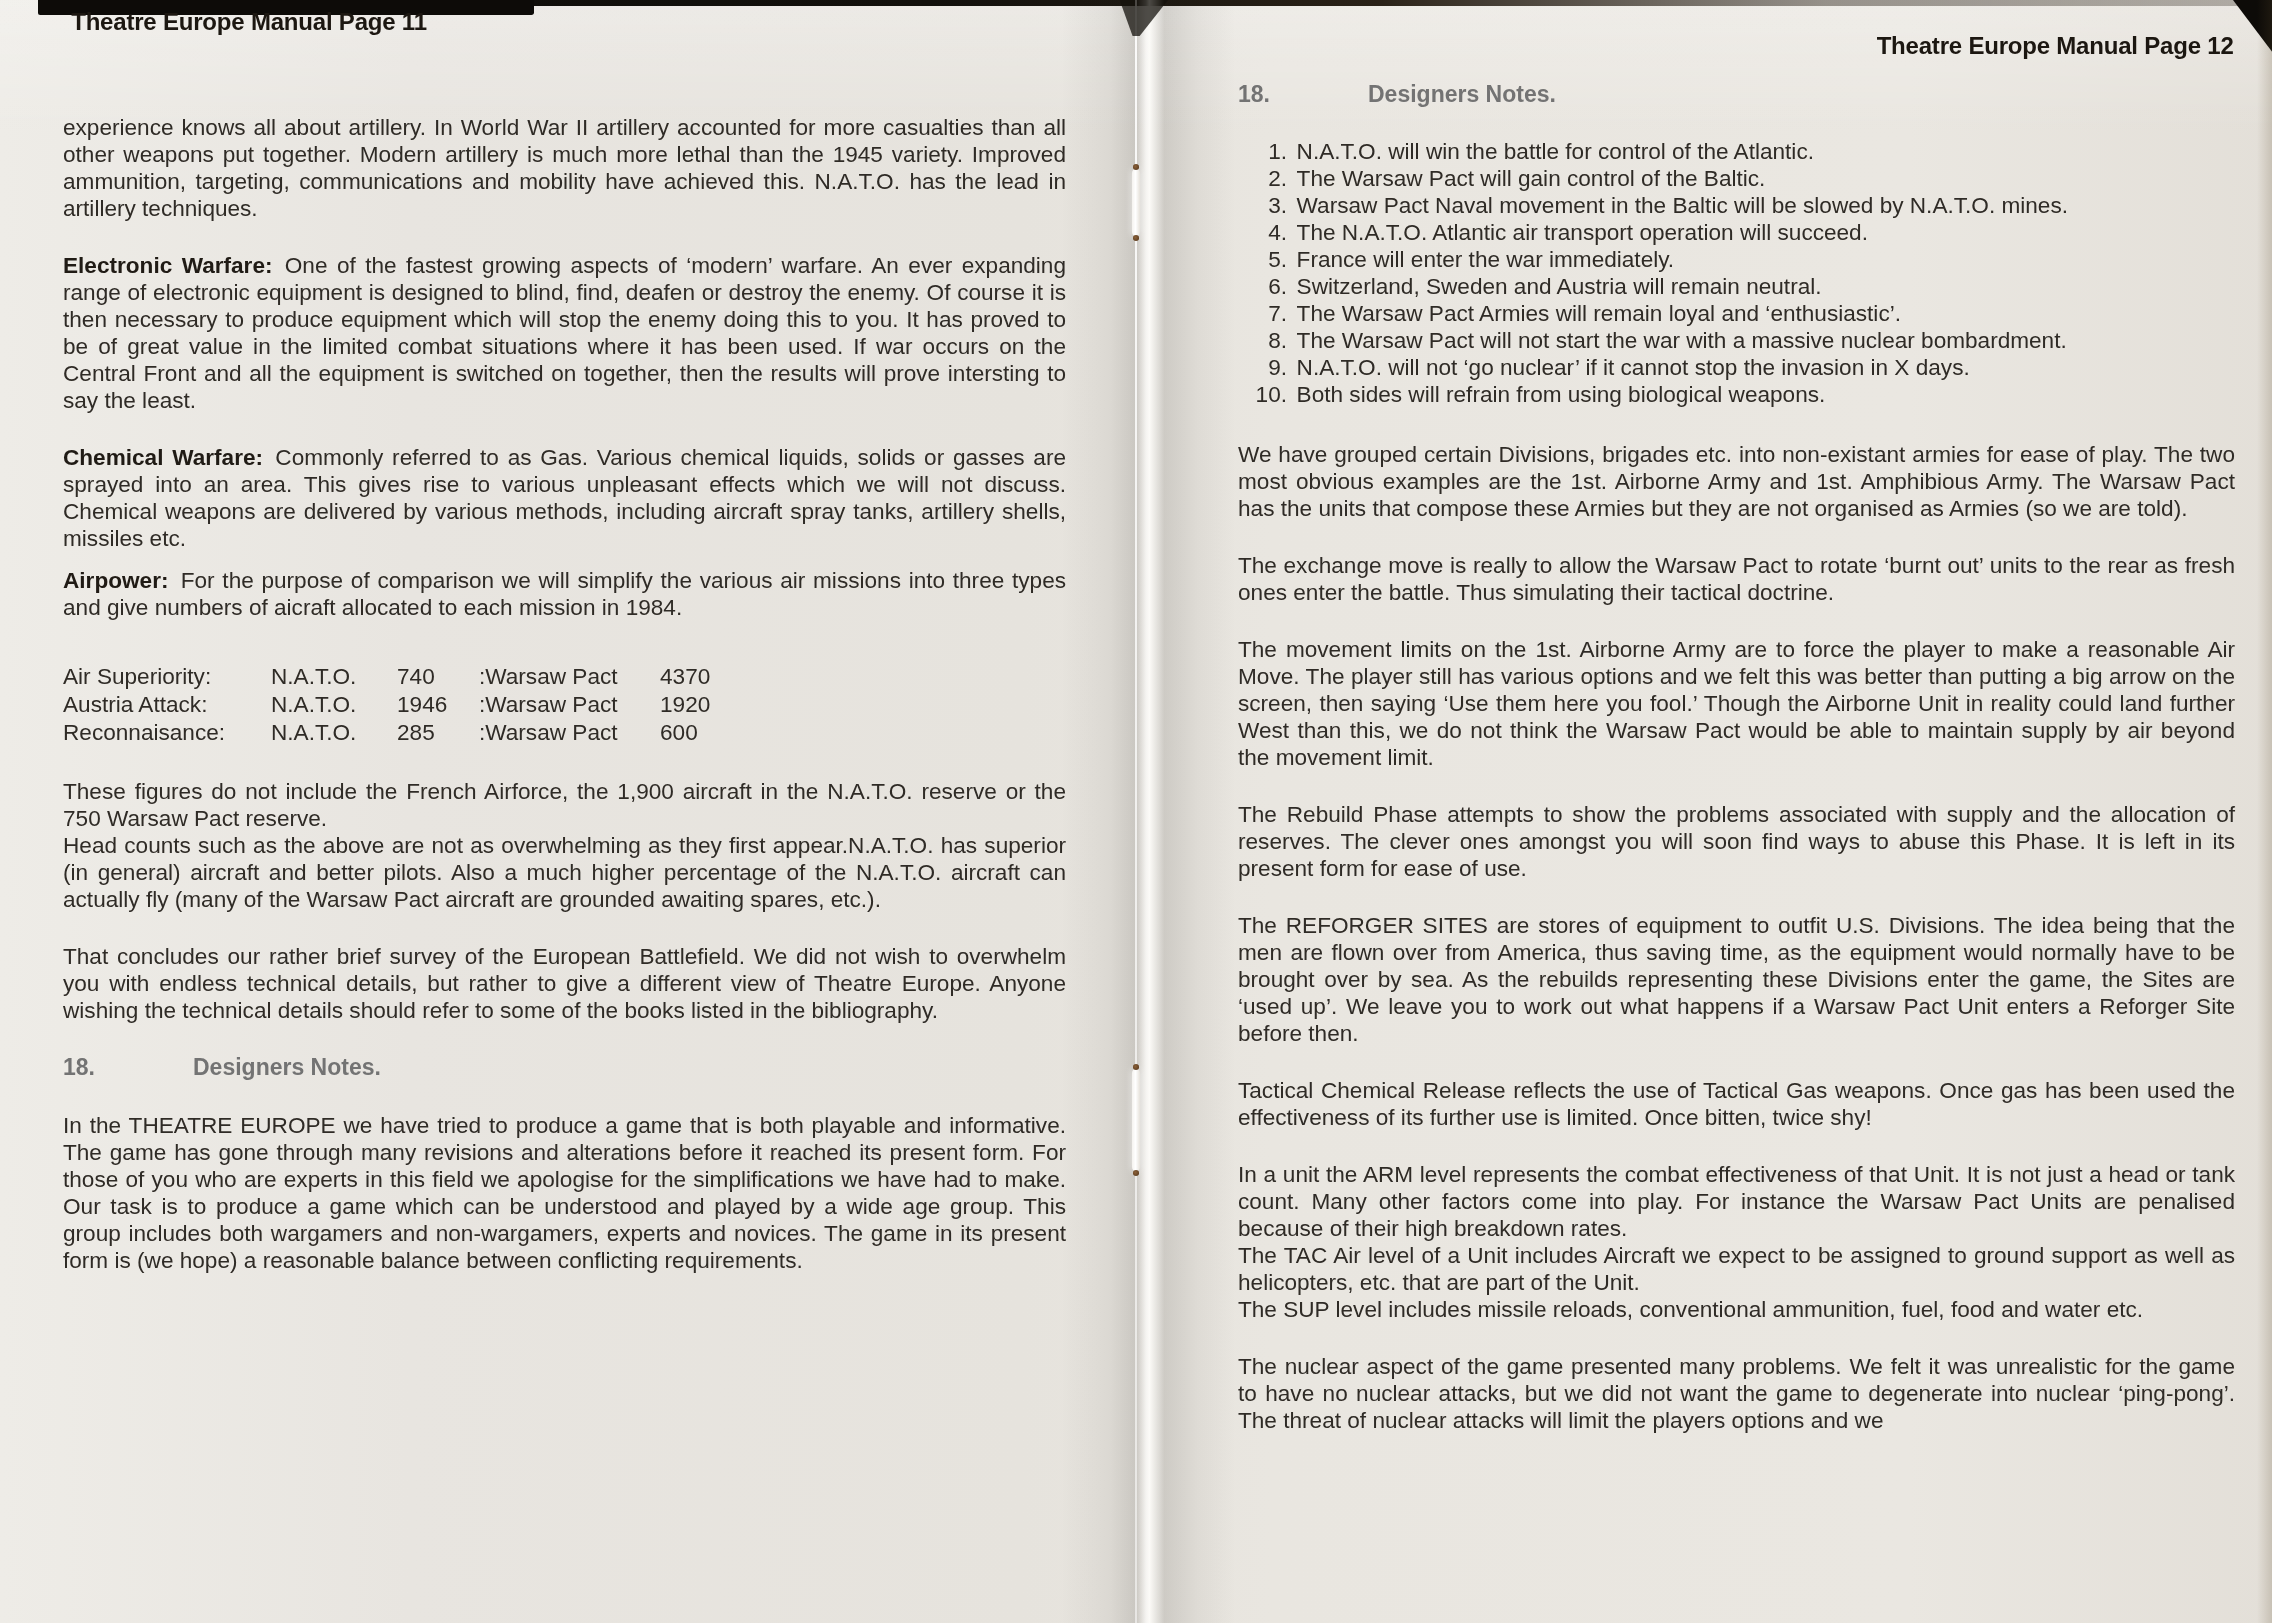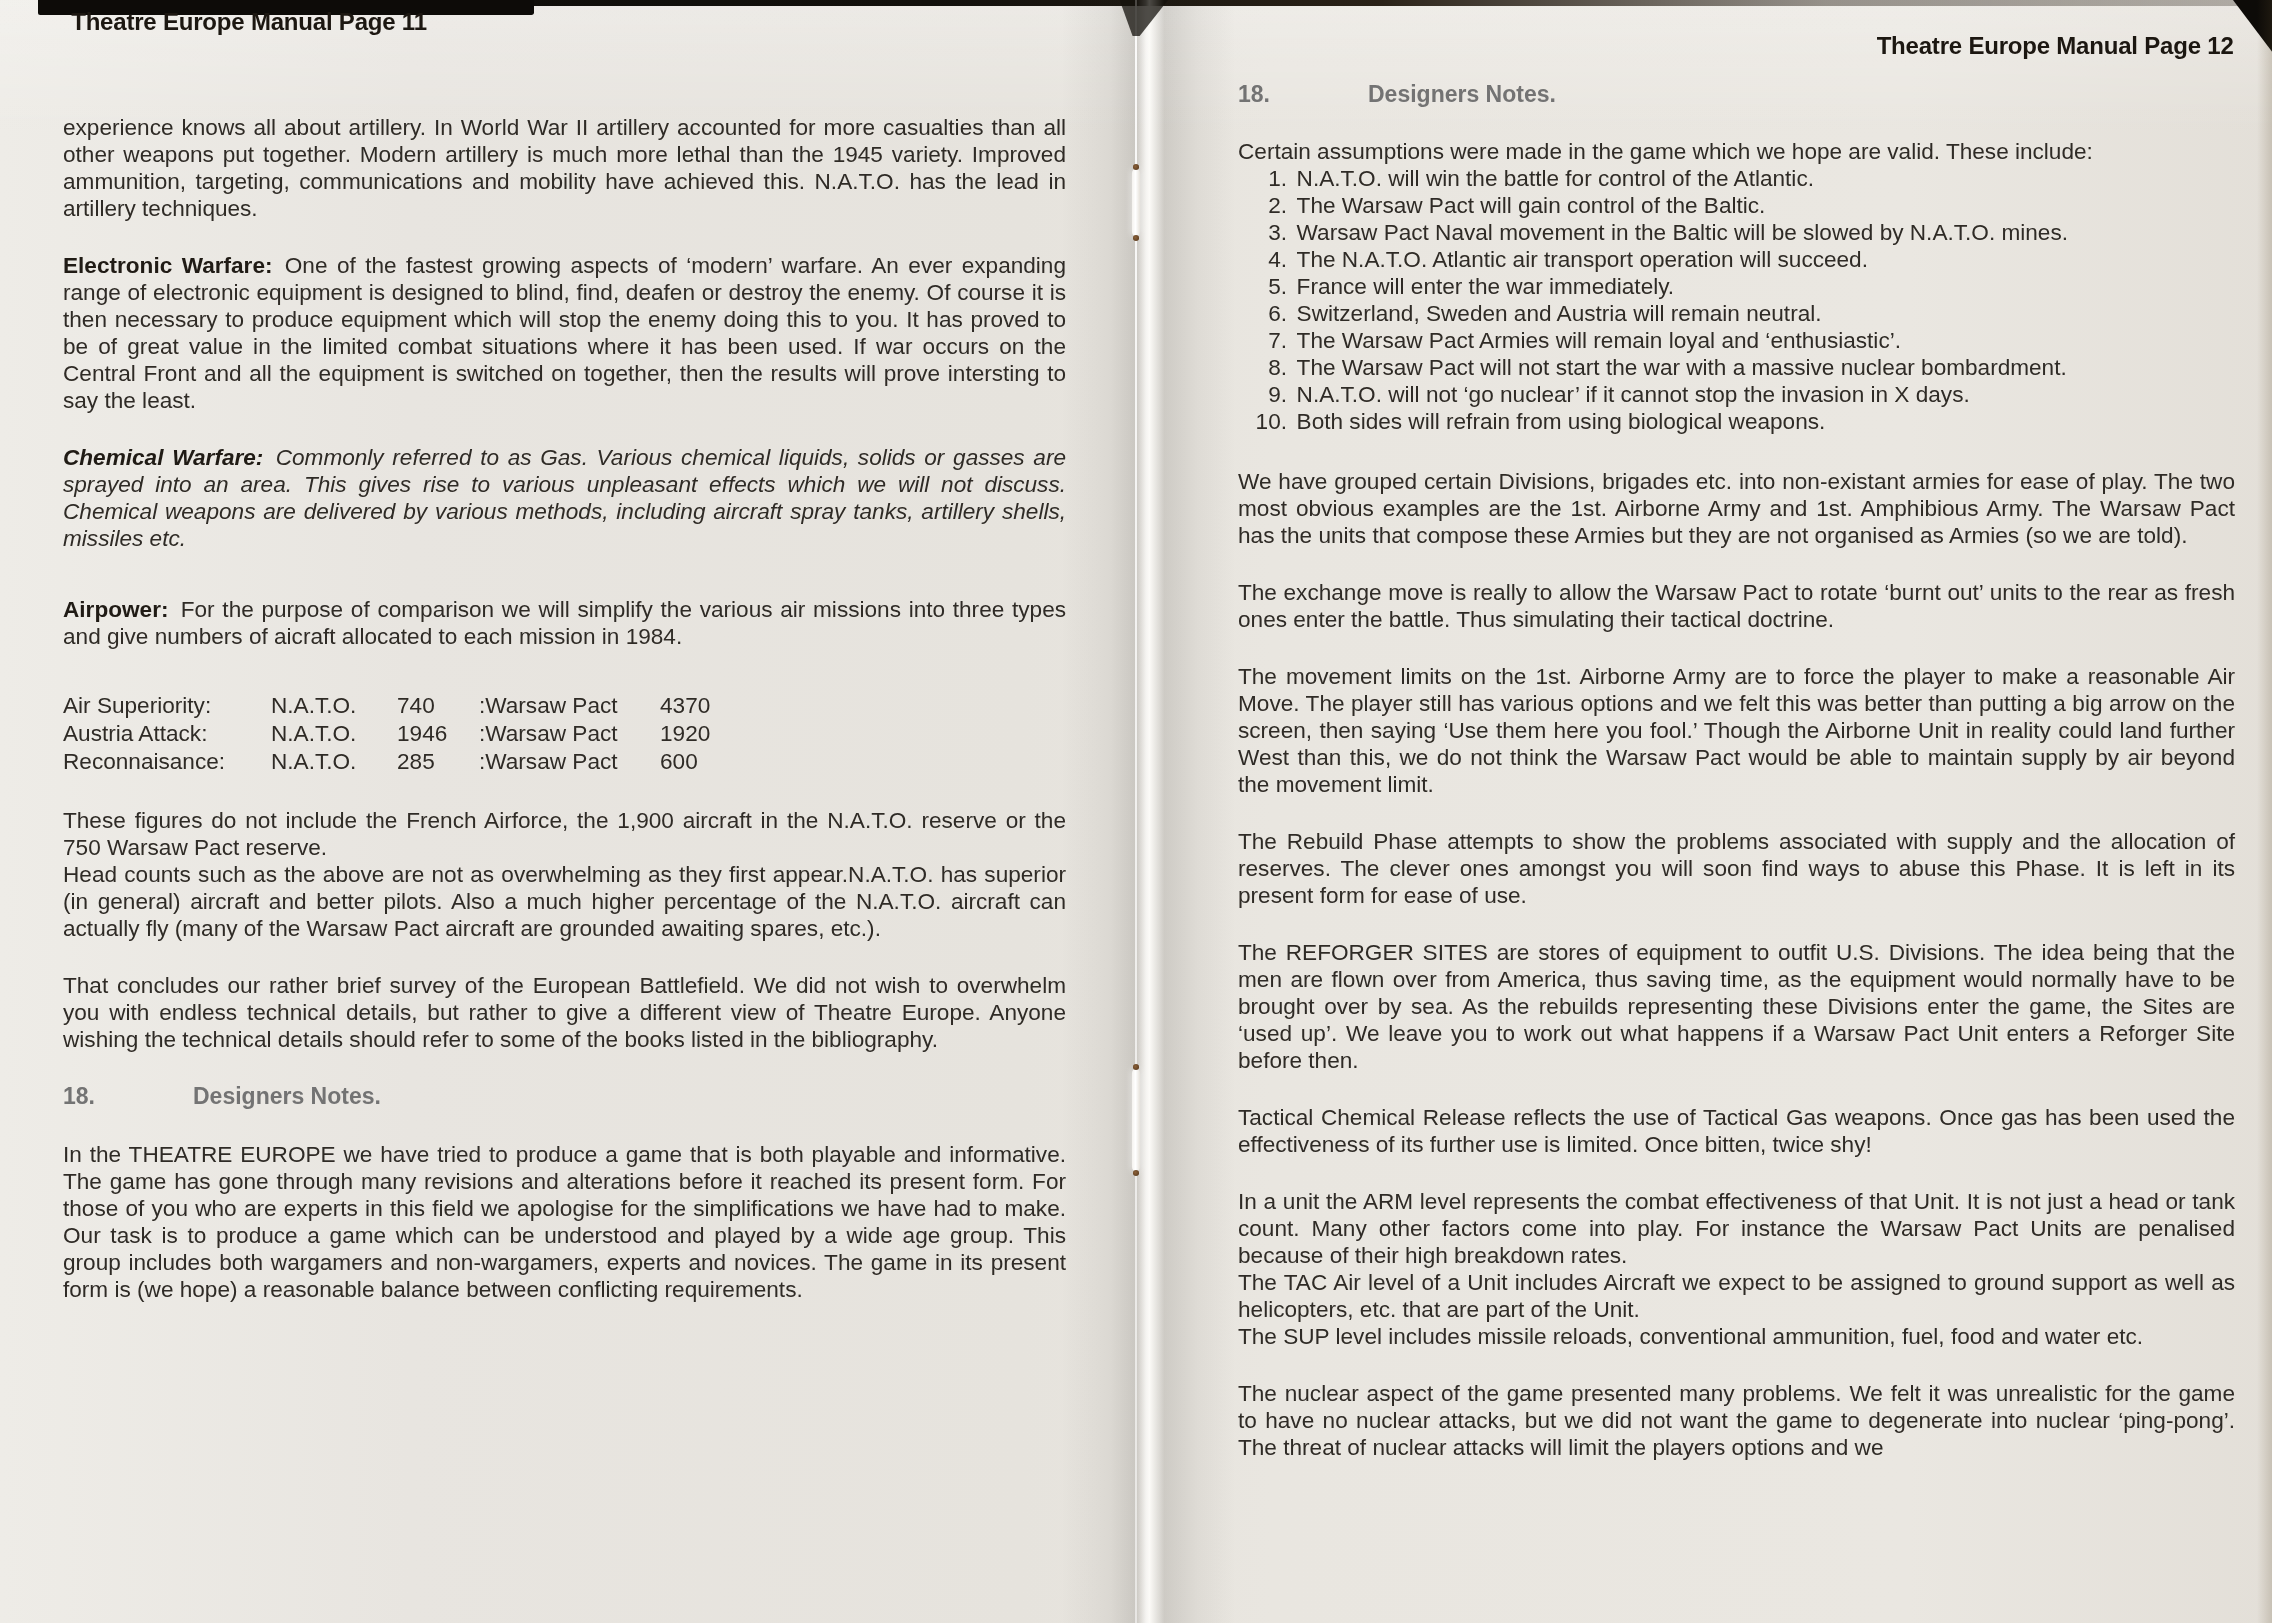--- a/index.html
+++ b/index.html
@@ -83,21 +83,21 @@
     font-size:22.6px; line-height:27px; text-align:justify;
     margin:0 0 30px 0; color:#2f2b26;
   }
   .para .runin {
     font-weight:bold; color:#201b15; margin-right:12.3px;
   }
   .tight { margin-bottom:0; }
   .group { margin:0 0 30px 0; }
 
   .page-left .first-para { margin-top:78px; }
-  .chem-para { margin-bottom:44px;font-style:italic; }
+  .chem-para { margin-bottom:15px; }
   .airpower-para { margin-bottom:42px; }
 
   .air-table { margin:0 0 31px 0; }
   .air-row {
     display:grid; grid-template-columns:208px 126px 82px 181px auto;
     font-size:22.6px; line-height:28px; color:#2f2b26;
   }
 
   .section-heading {
     font-size:23px; font-weight:bold; color:#737373; line-height:27px;
@@ -185,21 +185,20 @@
   <p class="para">In the THEATRE EUROPE we have tried to produce a game that is both playable and informative. The game has gone through many revisions and alterations before it reached its present form. For those of you who are experts in this field we apologise for the simplifications we have had to make. Our task is to produce a game which can be understood and played by a wide age group. This group includes both wargamers and non-wargamers, experts and novices. The game in its present form is (we hope) a reasonable balance between conflicting requirements.</p>
 </div>
 
 <div class="page page-right">
   <div class="running-head">Theatre Europe Manual Page 12</div>
 
   <div class="section-heading">
     <span class="sec-num">18.</span><span>Designers Notes.</span>
   </div>
 
-  <p class="para assumptions-intro">Certain assumptions were made in the game which we hope are valid. These include:</p>
 
   <div class="assumptions">
     <div class="assumption">
         <span class="a-num">1.</span>
         <span>N.A.T.O. will win the battle for control of the Atlantic.</span>
       </div>
     <div class="assumption">
         <span class="a-num">2.</span>
         <span>The Warsaw Pact will gain control of the Baltic.</span>
       </div>

